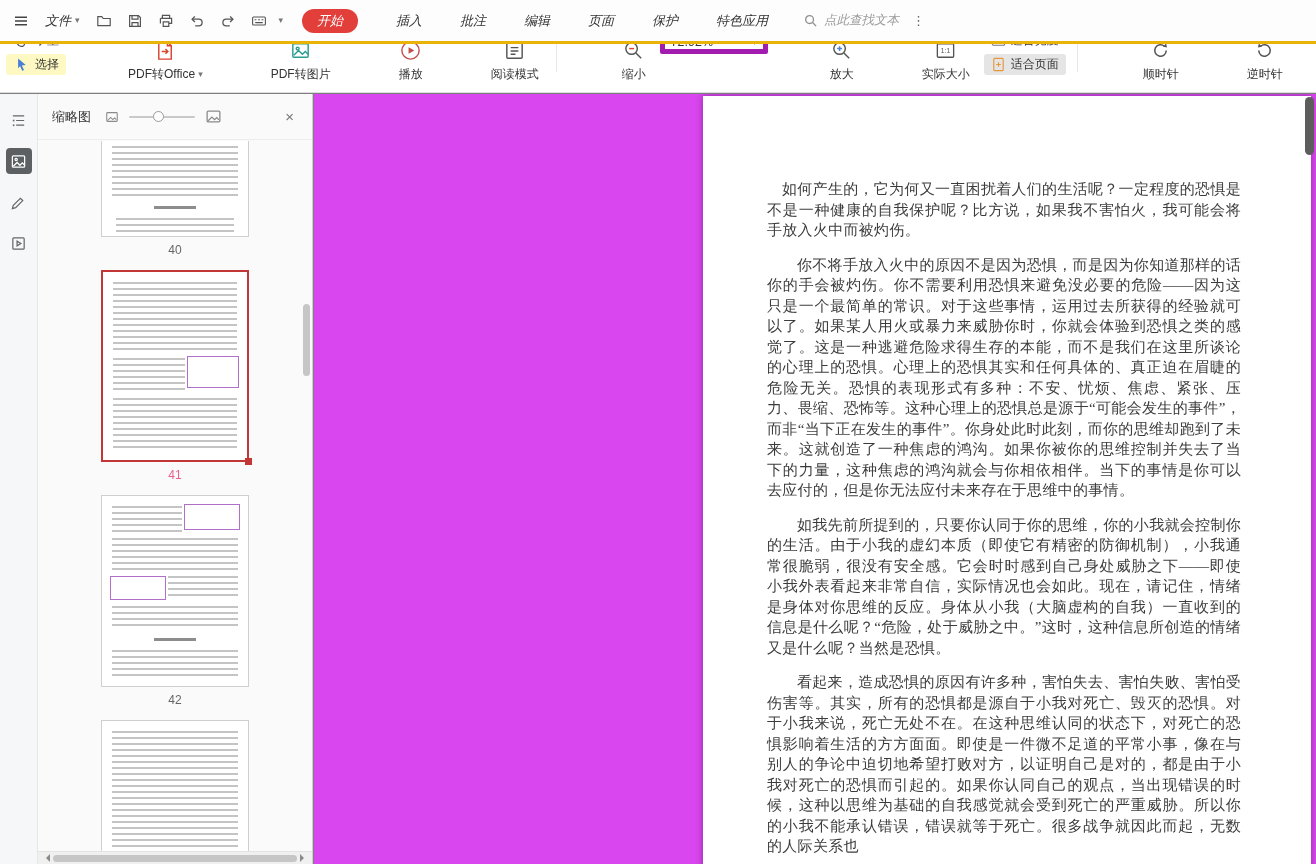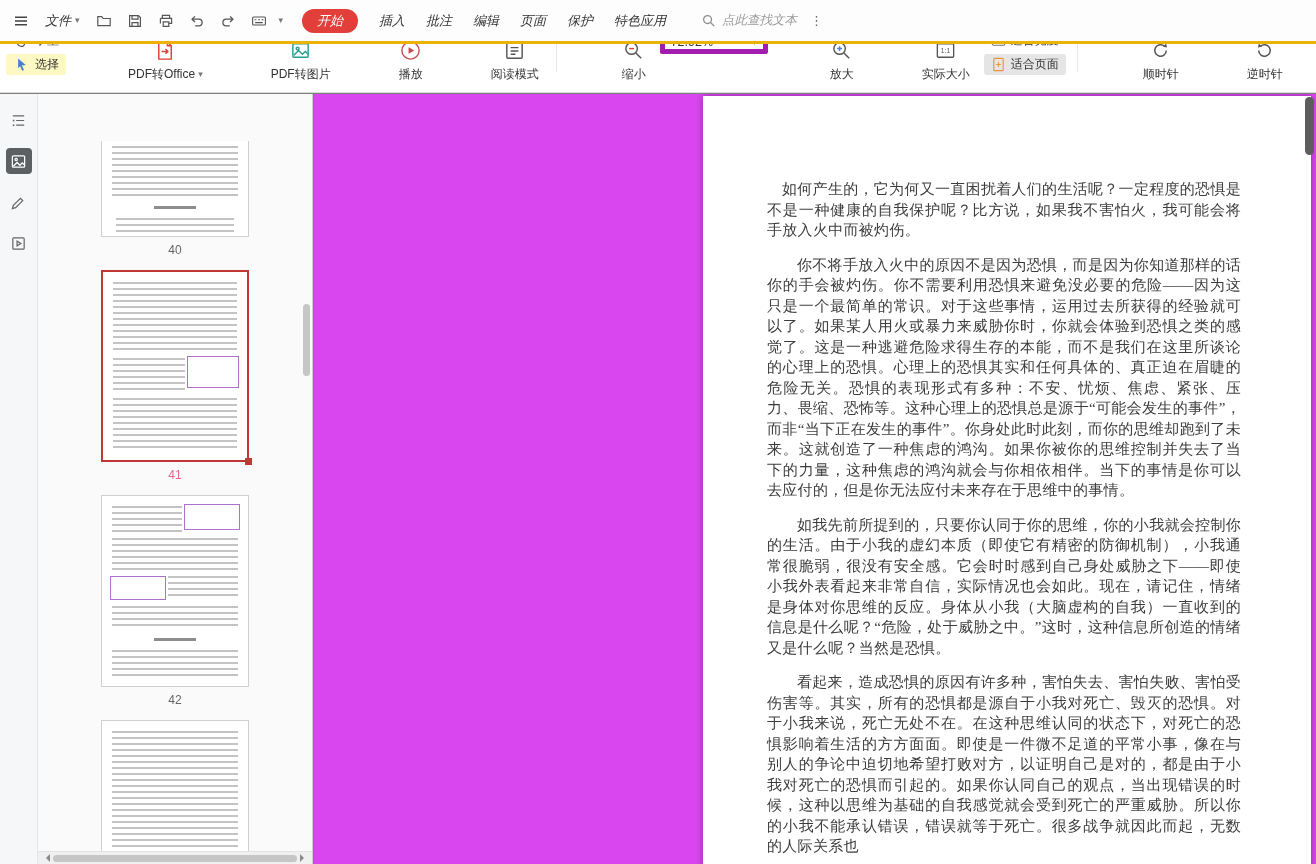--- a/index.html
+++ b/index.html
@@ -12,21 +12,21 @@
   svg { display:block; }
 
   
   .menubar {
     position:absolute; top:0; left:0; right:0; height:44px; background:#fdfdfd;
     border-bottom:3px solid #eab308; display:flex; align-items:center; padding:0 10px; gap:9px; z-index:6;font-style:italic;
   }
   .mb-ic { display:flex; align-items:center; justify-content:center; width:22px; height:22px; border-radius:3px; }
   .file-btn { display:flex; align-items:center; gap:4px; font-size:13px; color:#333; padding:2px 4px; }
   .caret { font-size:9px; color:#777; line-height:1; }
-  .tabs { display:flex; align-items:center; gap:21px; margin-left:10px; }
+  .tabs { display:flex; align-items:center; gap:38px; margin-left:10px; }
   .pill { background:#e23e3a; color:#fff; border-radius:12px; padding:3px 15px; font-size:13px; }
   .tab { font-size:13px; color:#333;text-align:right; }
   .find { display:flex; align-items:center; gap:6px; margin-left:26px; color:#9a9a9a; font-size:12.5px; }
   .dots { color:#666; font-size:13px; margin-left:4px; }
 
   
   .toolbar {
     position:absolute; top:30px; left:0; right:0; height:63px; background:#ffffff;
     border-bottom:1px solid #dcdcdc; display:flex; padding:0 6px; gap:8px;
     overflow:hidden; z-index:5;
@@ -367,20 +367,35 @@
     </span>
     <span class="strip-ic">
       <svg width="17" height="17" viewBox="0 0 18 18" fill="none" stroke="#666" stroke-width="1.3">
           <rect x="3" y="3" width="12" height="12" rx="1"></rect>
           <path d="M7.5 6.5v5l4-2.5z"></path>
         </svg>
     </span>
   </div>
 
   <div class="sidebar">
+    <div class="sb-header">
+      <span class="sb-title">缩略图</span>
+      <svg width="14" height="14" viewBox="0 0 16 16" fill="none" stroke="#8a8a8a" stroke-width="1.2">
+          <rect x="2" y="3" width="12" height="10" rx="1"></rect>
+          <path d="M3 12l3.5-3.5 2.5 2.5 2-2 2 2"></path>
+        </svg>
+      <div class="slider">
+        <div class="knob"></div>
+      </div>
+      <svg width="17" height="17" viewBox="0 0 16 16" fill="none" stroke="#8a8a8a" stroke-width="1.2">
+          <rect x="2" y="3" width="12" height="10" rx="1"></rect>
+          <path d="M3 12l3.5-3.5 2.5 2.5 2-2 2 2"></path>
+        </svg>
+      <span class="sb-close">×</span>
+    </div>
 
     <div class="thumb-area">
 
       <div class="thumb" style="margin-top:-96px;">
         <div class="tl" style="top:100px;left:10px;right:10px;height:50px"></div>
         <div class="heading" style="top:160px;"></div>
         <div class="tl" style="top:172px;left:14px;right:14px;height:14px"></div>
       </div>
       <div class="plabel">40</div>
 

